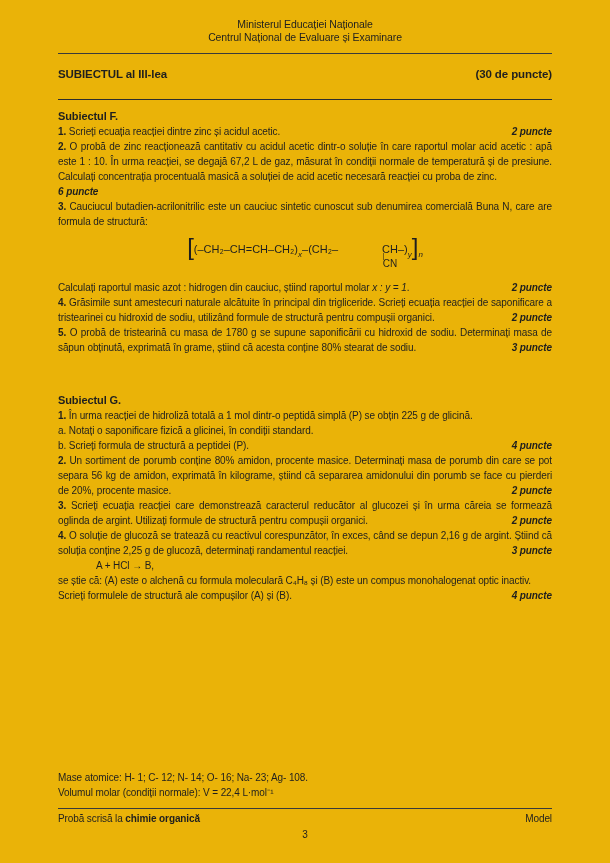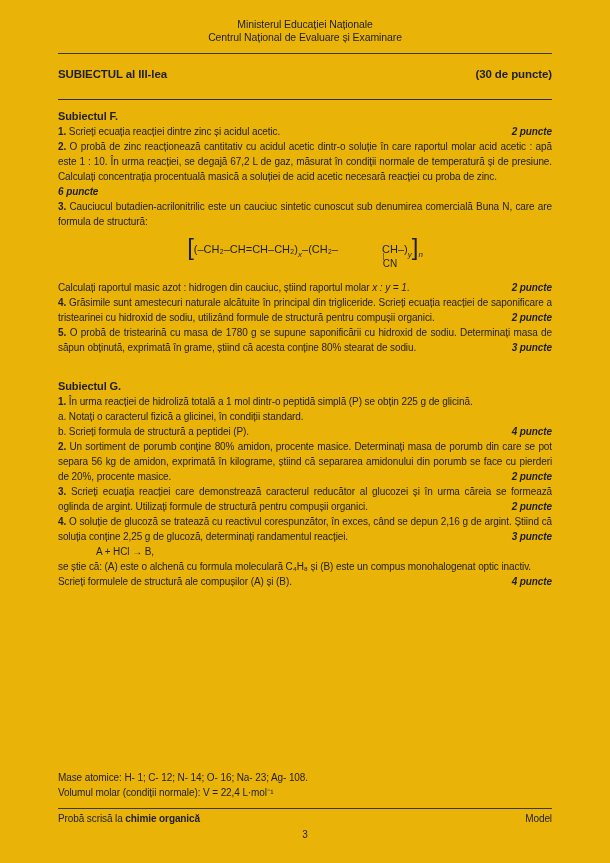--- a/index.html
+++ b/index.html
@@ -11,21 +11,21 @@
     overflow:hidden; margin:0 auto;
   }
   .header { text-align:center; font-size:10.5px; line-height:12.5px; }
   .toprule { border-bottom:1.5px solid #3a3a3a; margin-top:10px; }
   .section-row {
     display:flex; justify-content:space-between; align-items:flex-end;
     font-weight:bold; font-size:11.5px; margin-top:13px; padding-bottom:17px;
     border-bottom:1.5px solid #2e2e2e;
   }
   .sub-heading { font-weight:bold; margin-top:9px; font-size:11px; }
-  .g-gap { margin-top:24px; }
+  .g-gap { margin-top:38px; }
   p.item { margin:0; text-align:justify; }
   p.item::after { content:""; display:block; clear:both; }
   .num { font-weight:bold; }
   .pts { float:right; font-weight:bold; font-style:italic; margin-left:24px; }
   .pts-line { text-align:left; font-weight:bold; font-style:italic; margin:0; }
   .mathvar { font-style:italic; }
   .equation { padding-left:38px; }
   
   .formula {
     text-align:center; margin:5px 0 20px 0; font-size:11px; letter-spacing:0;
@@ -82,21 +82,21 @@
 
   <p class="item"><span>Calculați raportul masic azot : hidrogen din cauciuc, știind raportul molar </span><span class="mathvar">x : y = 1</span><span>.</span><span class="pts">2 puncte</span></p>
 
   <p class="item"><span class="num">4.</span> <span>Grăsimile sunt amestecuri naturale alcătuite în principal din trigliceride. Scrieți ecuația reacției de saponificare a tristearinei cu hidroxid de sodiu, utilizând formule de structură pentru compușii organici.</span><span class="pts">2 puncte</span></p>
 
   <p class="item"><span class="num">5.</span> <span>O probă de tristearină cu masa de 1780 g se supune saponificării cu hidroxid de sodiu. Determinați masa de săpun obținută, exprimată în grame, știind că acesta conține 80% stearat de sodiu.</span><span class="pts">3 puncte</span></p>
 
   <div class="sub-heading g-gap">Subiectul G.</div>
 
   <p class="item"><span class="num">1.</span> <span>În urma reacției de hidroliză totală a 1 mol dintr-o peptidă simplă (P) se obțin 225 g de glicină.</span></p>
-  <p class="item"><span>a. Notați o caracterul fizică a glicinei, în condiții standard.</span></p>
+  <p class="item"><span>a. Notați o saponificare fizică a glicinei, în condiții standard.</span></p>
   <p class="item"><span>b. Scrieți formula de structură a peptidei (P).</span><span class="pts">4 puncte</span></p>
 
   <p class="item"><span class="num">2.</span> <span>Un sortiment de porumb conține 80% amidon, procente masice. Determinați masa de porumb din care se pot separa 56 kg de amidon, exprimată în kilograme, știind că separarea amidonului din porumb se face cu pierderi de 20%, procente masice.</span><span class="pts">2 puncte</span></p>
 
   <p class="item"><span class="num">3.</span> <span>Scrieți ecuația reacției care demonstrează caracterul reducător al glucozei și în urma căreia se formează oglinda de argint. Utilizați formule de structură pentru compușii organici.</span><span class="pts">2 puncte</span></p>
 
   <p class="item"><span class="num">4.</span> <span>O soluție de glucoză se tratează cu reactivul corespunzător, în exces, când se depun 2,16 g de argint. Știind că soluția conține 2,25 g de glucoză, determinați randamentul reacției.</span><span class="pts">3 puncte</span></p>
 
   <p class="item equation">A + HCl → B,</p>
   <p class="item"><span>se știe că: (A) este o alchenă cu formula moleculară C₄H₈ și (B) este un compus monohalogenat optic inactiv.</span></p>

